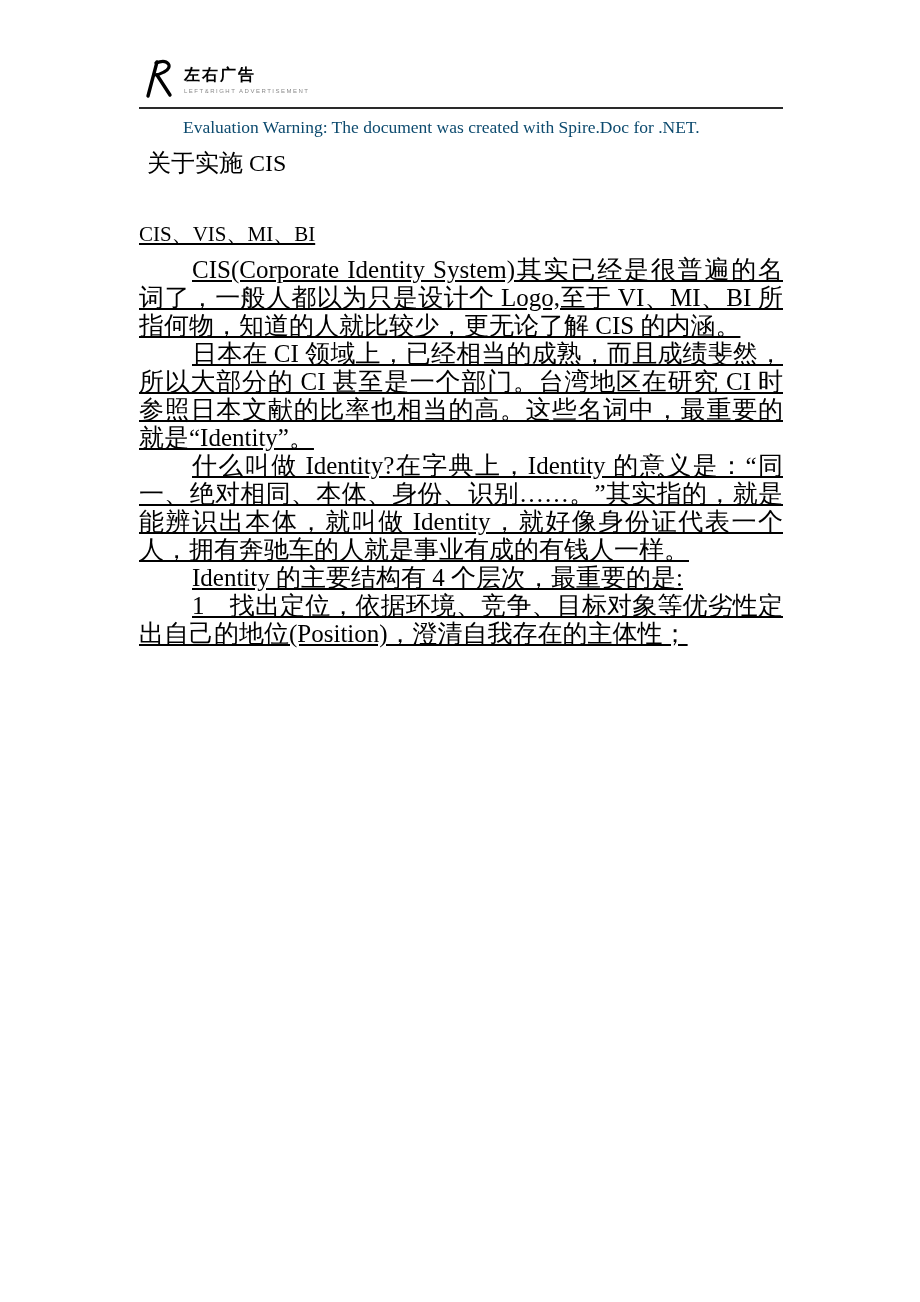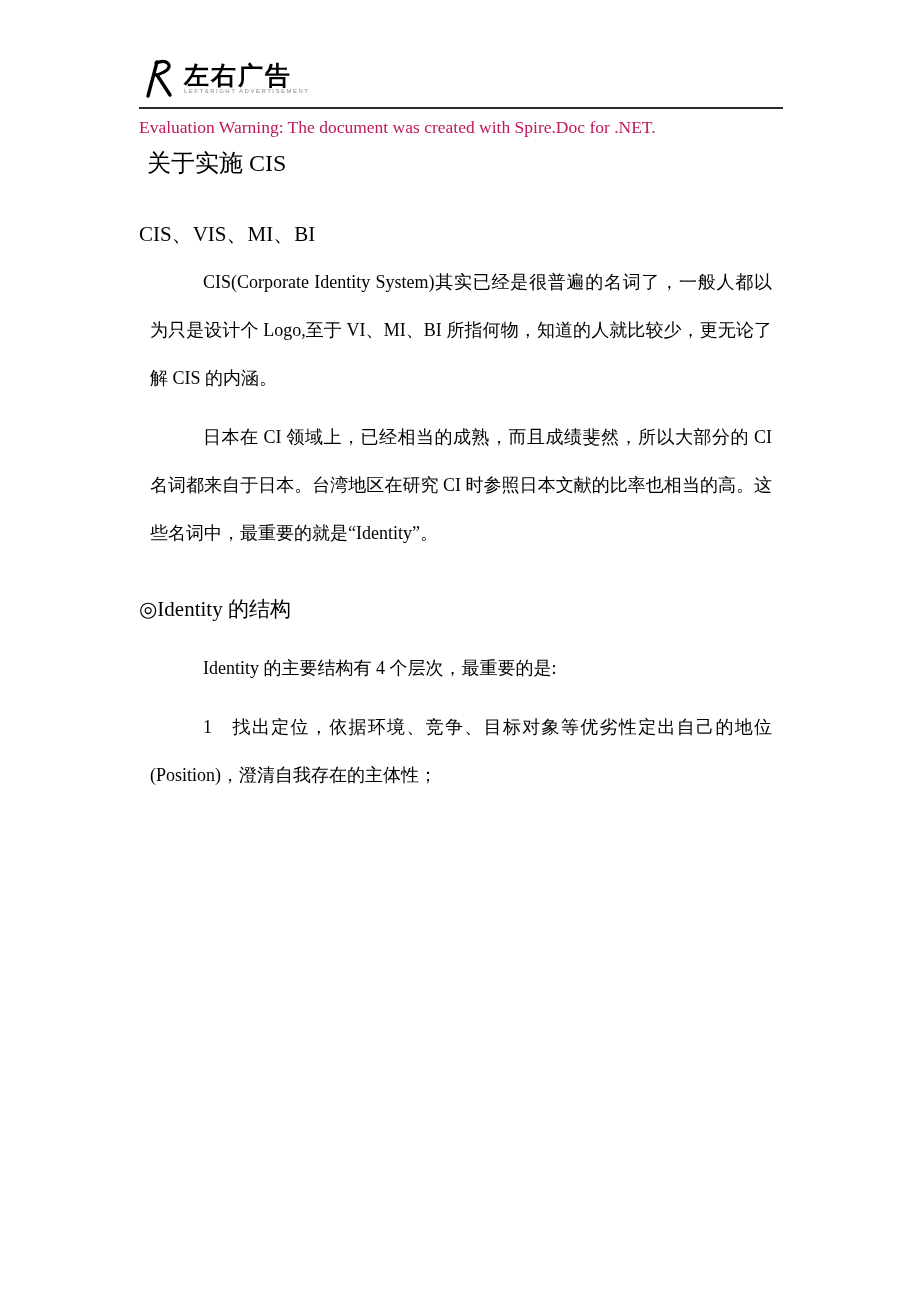--- a/index.html
+++ b/index.html
@@ -34,21 +34,21 @@
     flex: 0 0 auto;
   }
   .logo-text-col {
     display: flex;
     flex-direction: column;
     justify-content: center;
   }
   .logo-name {
     font-family: Liberation Sans, sans-serif;
     font-weight: bold;
-    font-size: 25px;
+    font-size: 16px;
     letter-spacing: 2px;
     line-height: 24px;
   }
   .logo-subtitle {
     font-family: "Liberation Sans", "DejaVu Sans", sans-serif;
     font-size: 6px;
     letter-spacing: 1.5px;
     color: #8a8a8a;
     line-height: 8px;
   }
@@ -69,25 +69,25 @@
     margin-top: 13px;
     padding-left: 8px;
   }
   
   .para-heading {
     font-size: 21px;
     line-height: 25px;
     margin: 46px 0 9px 0;
   }
   .para-body {
-    font-size: 18px;
-    line-height: 48px;
+    font-size: 25px;
+    line-height: 28px;
     text-align: justify;
     text-indent: 53px;
-    margin: 11px;
+    margin: 0;
   }
   .para-subheading {
     font-size: 21px;
     line-height: 48px;
     margin: 28px 0 0 0;
   }
 </style>
 </head>
 <body>
 
@@ -100,33 +100,33 @@
       <path d="M14 16 L 27 36" fill="none" stroke="#000" stroke-width="3.4" stroke-linecap="round"></path>
     </svg>
     <div class="logo-text-col">
       <span class="logo-name">左右广告</span>
       <span class="logo-subtitle">LEFT&amp;RIGHT ADVERTISEMENT</span>
     </div>
   </div>
 
   <hr class="header-rule">
 
-  <div class="warning" style="color: #be185d;">Evaluation Warning: The document was created with Spire.Doc for .NET.</div>
+  <div class="warning" style="color: #0c4a6e; margin-left: 44px;">Evaluation Warning: The document was created with Spire.Doc for .NET.</div>
 
   <div class="doc-title">关于实施 CIS</div>
 
-  <div style="color: rgb(0, 0, 0);">
+  <div style="color: rgb(0, 0, 0); text-decoration: underline;">
     <p class="para-heading">CIS、VIS、MI、BI</p>
 
     <p class="para-body">CIS(Corporate Identity System)其实已经是很普遍的名词了，一般人都以为只是设计个 Logo,至于 VI、MI、BI 所指何物，知道的人就比较少，更无论了解 CIS 的内涵。</p>
 
-    <p class="para-body">日本在 CI 领域上，已经相当的成熟，而且成绩斐然，所以大部分的 CI 名词都来自于日本。台湾地区在研究 CI 时参照日本文献的比率也相当的高。这些名词中，最重要的就是“Identity”。</p>
+    <p class="para-body">日本在 CI 领域上，已经相当的成熟，而且成绩斐然，所以大部分的 CI 甚至是一个部门。台湾地区在研究 CI 时参照日本文献的比率也相当的高。这些名词中，最重要的就是“Identity”。</p>
+
+    <p class="para-body">什么叫做 Identity?在字典上，Identity 的意义是：“同一、绝对相同、本体、身份、识别……。”其实指的，就是能辨识出本体，就叫做 Identity，就好像身份证代表一个人，拥有奔驰车的人就是事业有成的有钱人一样。</p>
 
 
-
-    <p class="para-subheading">◎Identity 的结构</p>
 
     <p class="para-body">Identity 的主要结构有 4 个层次，最重要的是:</p>
 
     <p class="para-body">1　找出定位，依据环境、竞争、目标对象等优劣性定出自己的地位(Position)，澄清自我存在的主体性；</p>
   </div>
 
 </div>
 
 </body></html>

